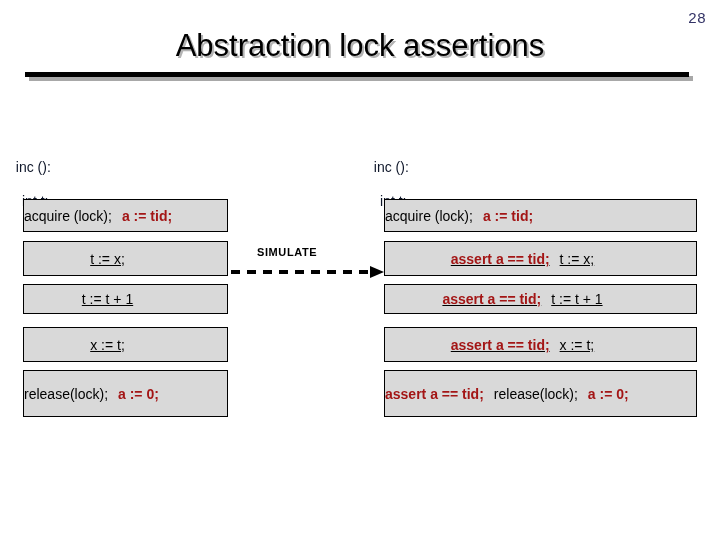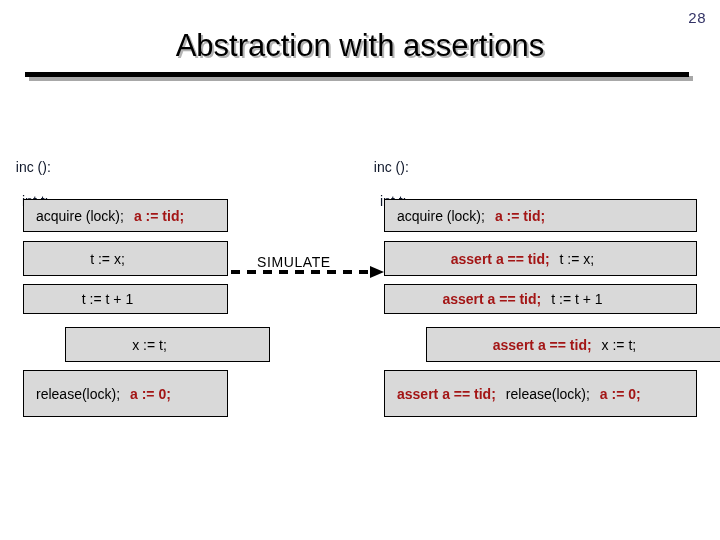--- a/index.html
+++ b/index.html
@@ -83,60 +83,60 @@
     font-size: 14px;
     white-space: nowrap;
     overflow: hidden;
   }
   .col-left  { left: 23px;  width: 205px; }
   .col-right { left: 384px; width: 313px; }
 
   .row0 { top: 199px;  height: 33px; }
   .row1 { top: 241px;  height: 35px; }
   .row2 { top: 284px;  height: 30px; justify-content: flex-end; }
-  .row3 { top: 327px;  height: 35px; margin-left: 42px; }
+  .row3 { top: 327px;  height: 35px; }
   .row4 { top: 370px;  height: 47px; }
 
-  .box .pad-left   { padding-left: 12px; }
-  .box .pad-center { width: 100%; text-align: center; padding-right: 36px; box-sizing: border-box; }
+  .box .pad-left   { padding-left: 0; }
+  .box .pad-center { width: 100%; text-align: center; padding-right: 36px; box-sizing: border-box; text-decoration: underline; }
 
   .code-red {
     color: #a31515;
     font-weight: bold;
   }
   .code-black {
     color: #000000;
     font-weight: normal;
   }
   .sp { display: inline-block; width: 5px; }
 
   
   .simulate-label {
     position: absolute;
     left: 257px;
-    top: 254px;
-    font-size: 14px;
-    font-weight: normal;
+    top: 246px;
+    font-size: 11px;
+    font-weight: bold;
     letter-spacing: 0.6px;
     color: #000000;
   }
   .simulate-arrow {
     position: absolute;
     left: 231px;
     top: 263px;
     width: 154px;
     height: 18px;
   }
 </style>
 </head>
 <body>
 
 <div class="page-number">28</div>
 
-<div class="slide-title">Abstraction with assertions</div>
+<div class="slide-title">Abstraction lock assertions</div>
 
 <div class="title-rule-shadow"></div>
 <div class="title-rule"></div>
 
 <div class="sig left">
   <span>inc ():</span>
   <span class="sig-indent">int t;</span>
 </div>
 
 <div class="sig right">

